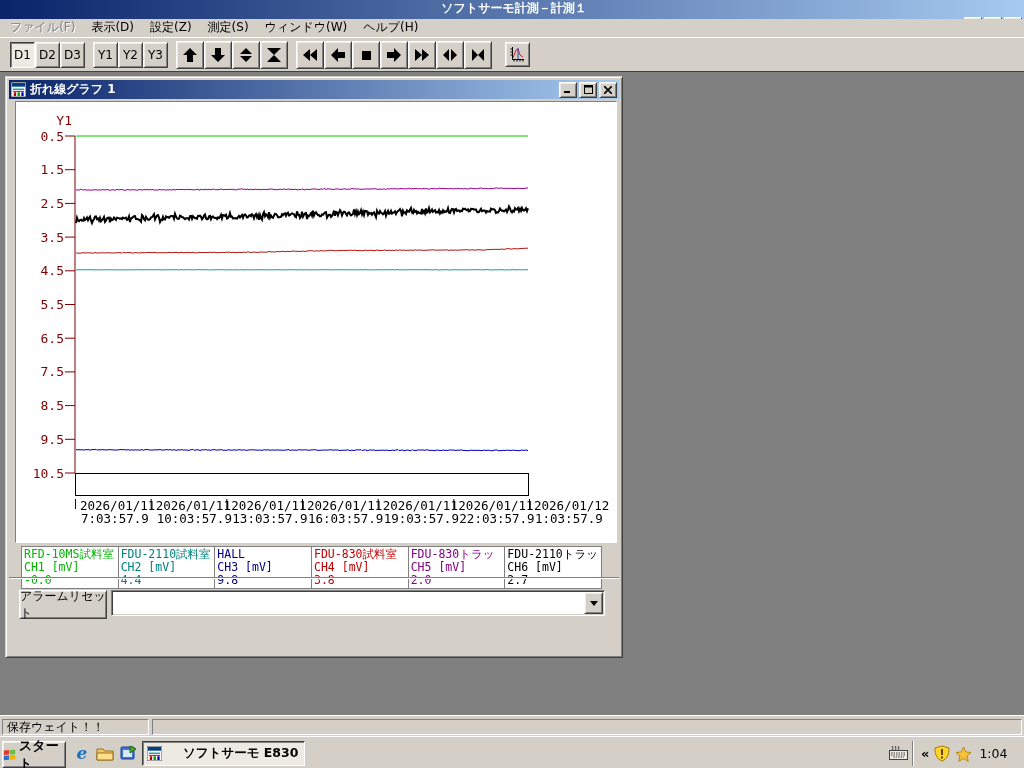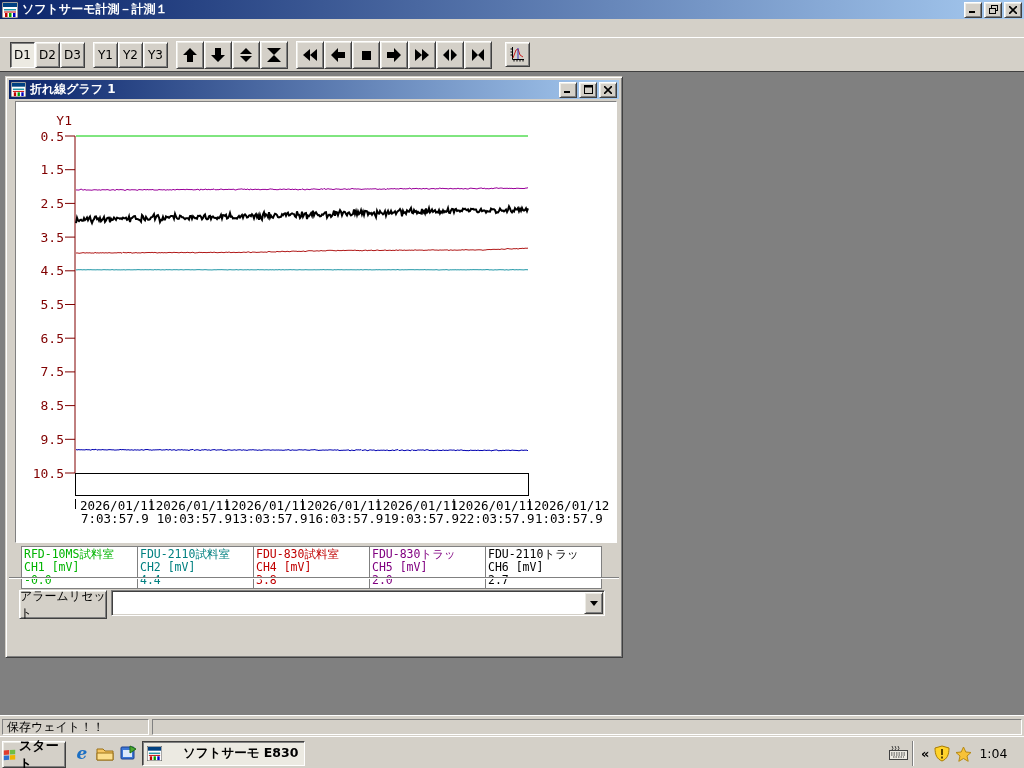--- a/index.html
+++ b/index.html
@@ -11,21 +11,21 @@
           box-shadow:inset 1px 1px 0 #ECEBE5, inset -1px -1px 0 #808080;}
   .pressed{background:#ECEAE2;border:1px solid;border-color:#404040 #FFFFFF #FFFFFF #404040;
           box-shadow:inset 1px 1px 0 #808080;}
   .sunken{background:#FFFFFF;border:1px solid;border-color:#808080 #FFFFFF #FFFFFF #808080;
           box-shadow:inset 1px 1px 0 #404040, inset -1px -1px 0 #D4D0C8;}
   .panel-sunken{border:1px solid;border-color:#808080 #FFFFFF #FFFFFF #808080;}
 
   
   .titlebar{position:absolute;left:0;top:0;width:1024px;height:19px;
     background:linear-gradient(to right,#0A246A,#A6CAF0);
-    display:flex;align-items:center;padding:0 2px;box-sizing:border-box;}
+    display:flex;align-items:center;padding:0 2px;box-sizing:border-box;flex-direction:column;}
   .titlebar .ttext{color:#fff;font-weight:bold;font-size:12px;margin-left:4px;white-space:nowrap;}
   .winbtns{margin-left:auto;display:flex;gap:2px;}
   .winbtn{width:16px;height:14px;display:flex;align-items:center;justify-content:center;padding:0;}
   .winbtn svg{display:block;}
 
   .menubar{position:absolute;left:0;top:19px;width:1024px;height:18px;background:#D4D0C8;
     display:flex;align-items:center;padding-left:2px;box-sizing:border-box;border-bottom:1px solid #D4D0C8;}
   .menu-item{padding:2px 8px;color:#000;}
   .menu-item.disabled{color:#808080;text-shadow:1px 1px 0 #fff;}
 
@@ -124,20 +124,28 @@
           </svg>
         </div>
       <div class="winbtn raised">
           <svg width="8" height="8">
             <path d="M0,0 L8,8 M8,0 L0,8" stroke="#000" stroke-width="1.6"></path>
           </svg>
         </div>
     </div>
   </div>
 
+  <div class="menubar">
+      <span class="menu-item disabled">ファイル(F)</span>
+      <span class="menu-item">表示(D)</span>
+      <span class="menu-item">設定(Z)</span>
+      <span class="menu-item">測定(S)</span>
+      <span class="menu-item">ウィンドウ(W)</span>
+      <span class="menu-item">ヘルプ(H)</span>
+    </div>
 
   <div class="toolbar">
     <span id="tb-d" style="display:flex;">
         <div class="tbtn pressed">D1</div>
         <div class="tbtn raised">D2</div>
         <div class="tbtn raised">D3</div>
       </span>
     <span class="tgap"></span>
     <span id="tb-y" style="display:flex;">
         <div class="tbtn raised">Y1</div>
@@ -313,20 +321,25 @@
           <div class="legend-cell" style="color: rgb(0, 180, 0);">
             <div>RFD-10MS試料室</div>
             <div>CH1 [mV]</div>
             <div>-0.0</div>
           </div>
           <div class="legend-cell" style="color: rgb(0, 128, 128);">
             <div>FDU-2110試料室</div>
             <div>CH2 [mV]</div>
             <div>4.4</div>
           </div>
+          <div class="legend-cell" style="color: rgb(0, 0, 128);">
+            <div>HALL</div>
+            <div>CH3 [mV]</div>
+            <div>9.8</div>
+          </div>
           <div class="legend-cell" style="color: rgb(192, 0, 0);">
             <div>FDU-830試料室</div>
             <div>CH4 [mV]</div>
             <div>3.8</div>
           </div>
           <div class="legend-cell" style="color: rgb(128, 0, 128);">
             <div>FDU-830トラッ</div>
             <div>CH5 [mV]</div>
             <div>2.0</div>
           </div>

